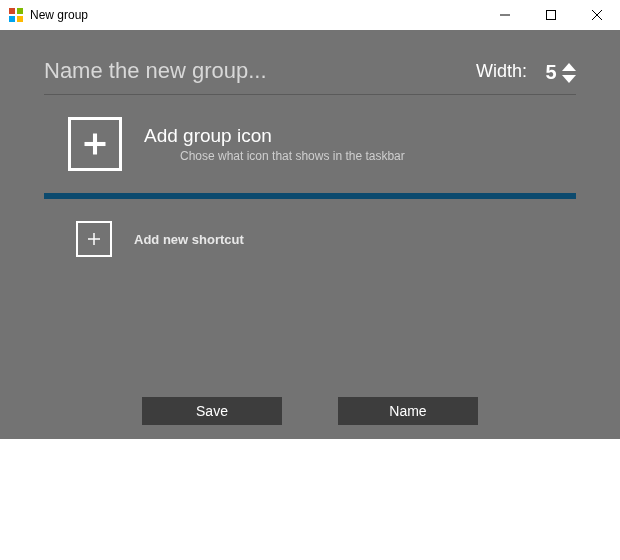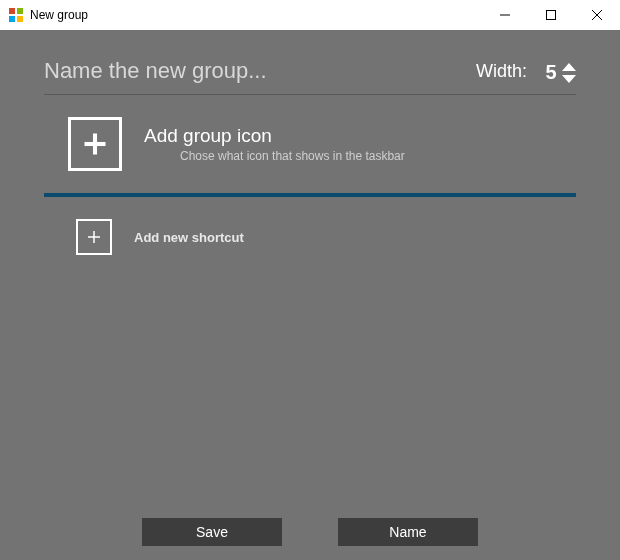--- a/index.html
+++ b/index.html
@@ -1,20 +1,20 @@
 <!DOCTYPE html>
 <html><head>
   <meta charset="utf-8">
   <style>
     * { box-sizing: border-box; margin: 0; padding: 0; }
     html, body { width: 620px; height: 560px; overflow: hidden; font-family: "Segoe UI", sans-serif; }
     
     .window {
       width: 620px;
-      height: 560px;
+      height: 439px;
       background: #ffffff;
       display: flex;
       flex-direction: column;
       border-radius: 8px;
     }
     
     .titlebar {
       height: 30px;
       background: #ffffff;
       display: flex;
@@ -116,21 +116,21 @@
       border-left: 7px solid transparent;
       border-right: 7px solid transparent;
       border-top: 8px solid #fff;
     }
     
     .icon-row {
       display: flex;
       align-items: center;
       gap: 22px;
       padding: 22px 0 22px 24px;
-      border-bottom: 4px solid #0c4a6e;
+      border-bottom: 6px solid #0c4a6e;
     }
     .plus-box {
       border: 3.5px solid #fff;
       display: flex;
       align-items: center;
       justify-content: center;
       cursor: pointer;
     }
     .plus-box.big { width: 54px; height: 54px; }
     .plus-box.small { width: 36px; height: 36px; border-width: 2px; }

